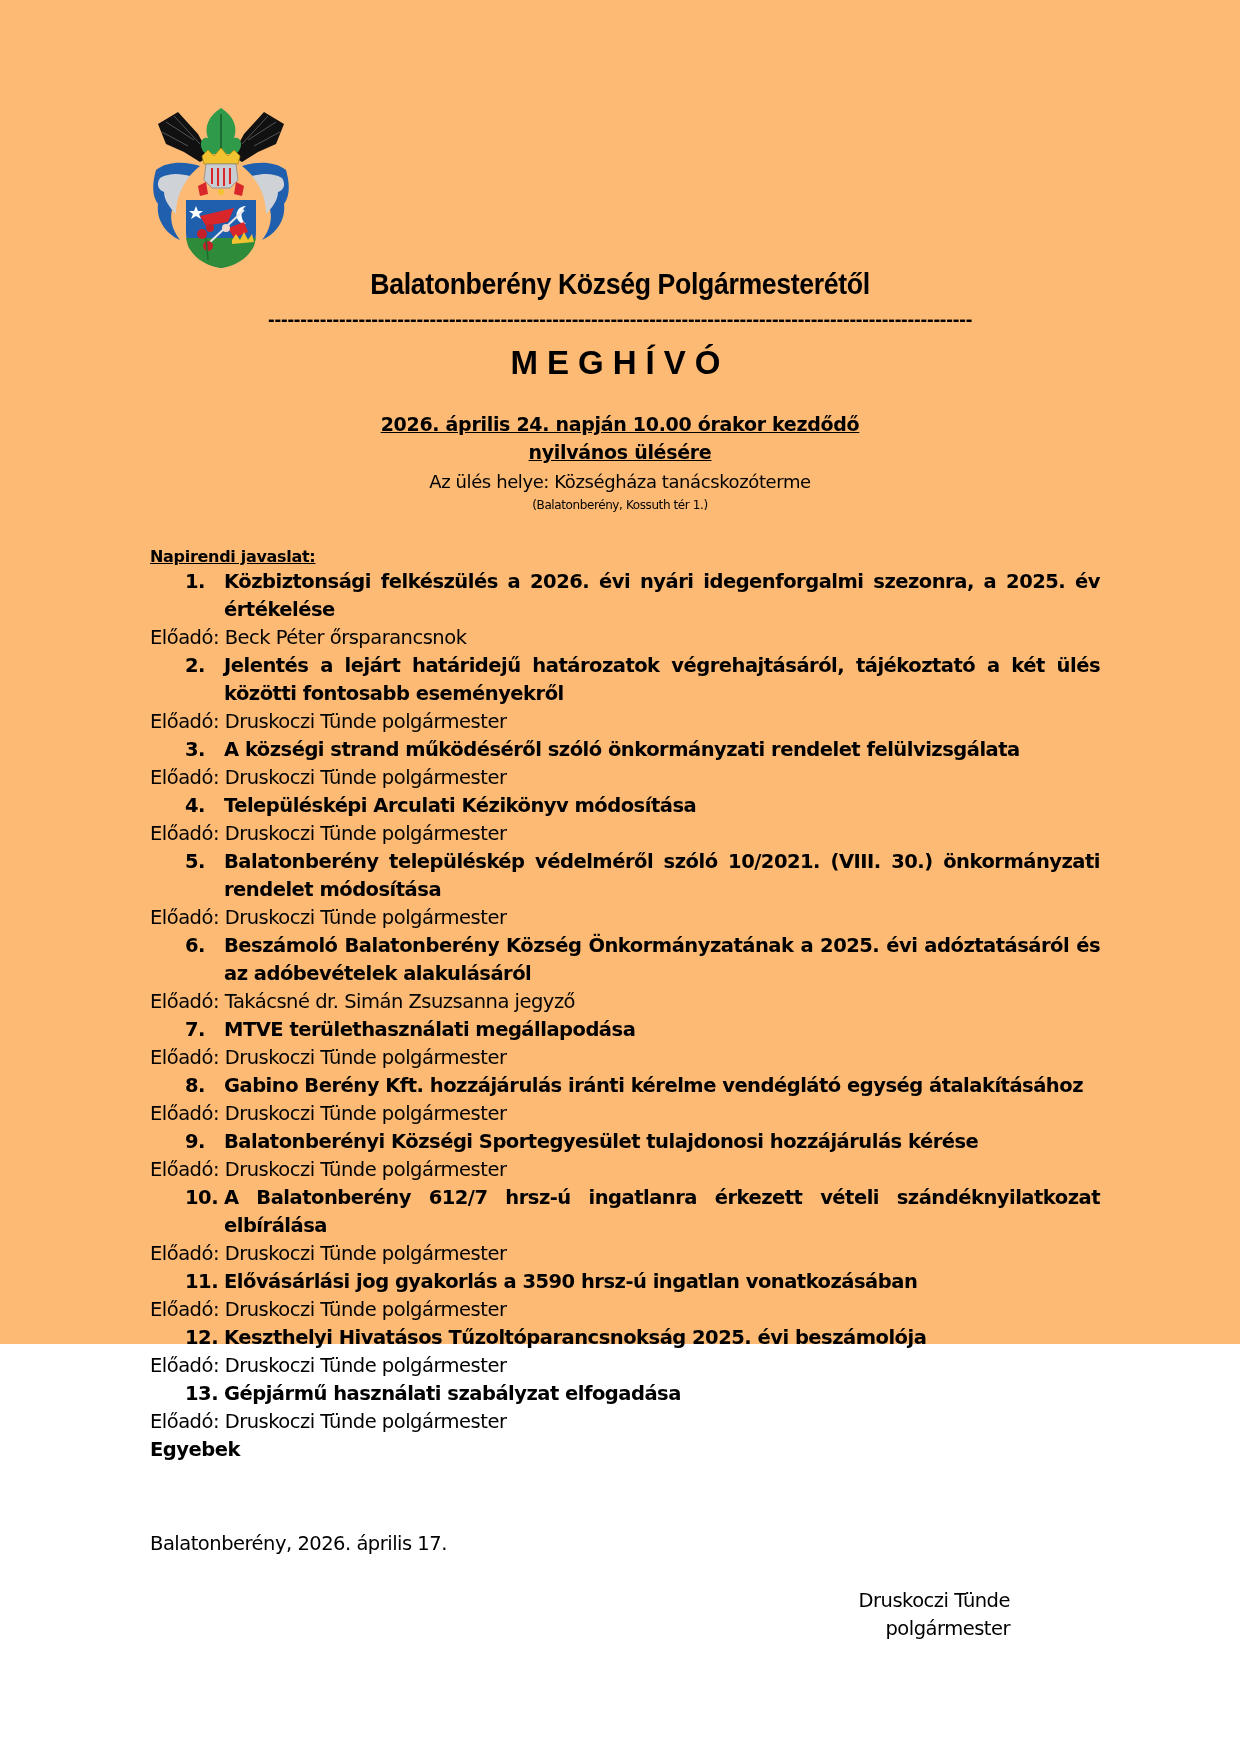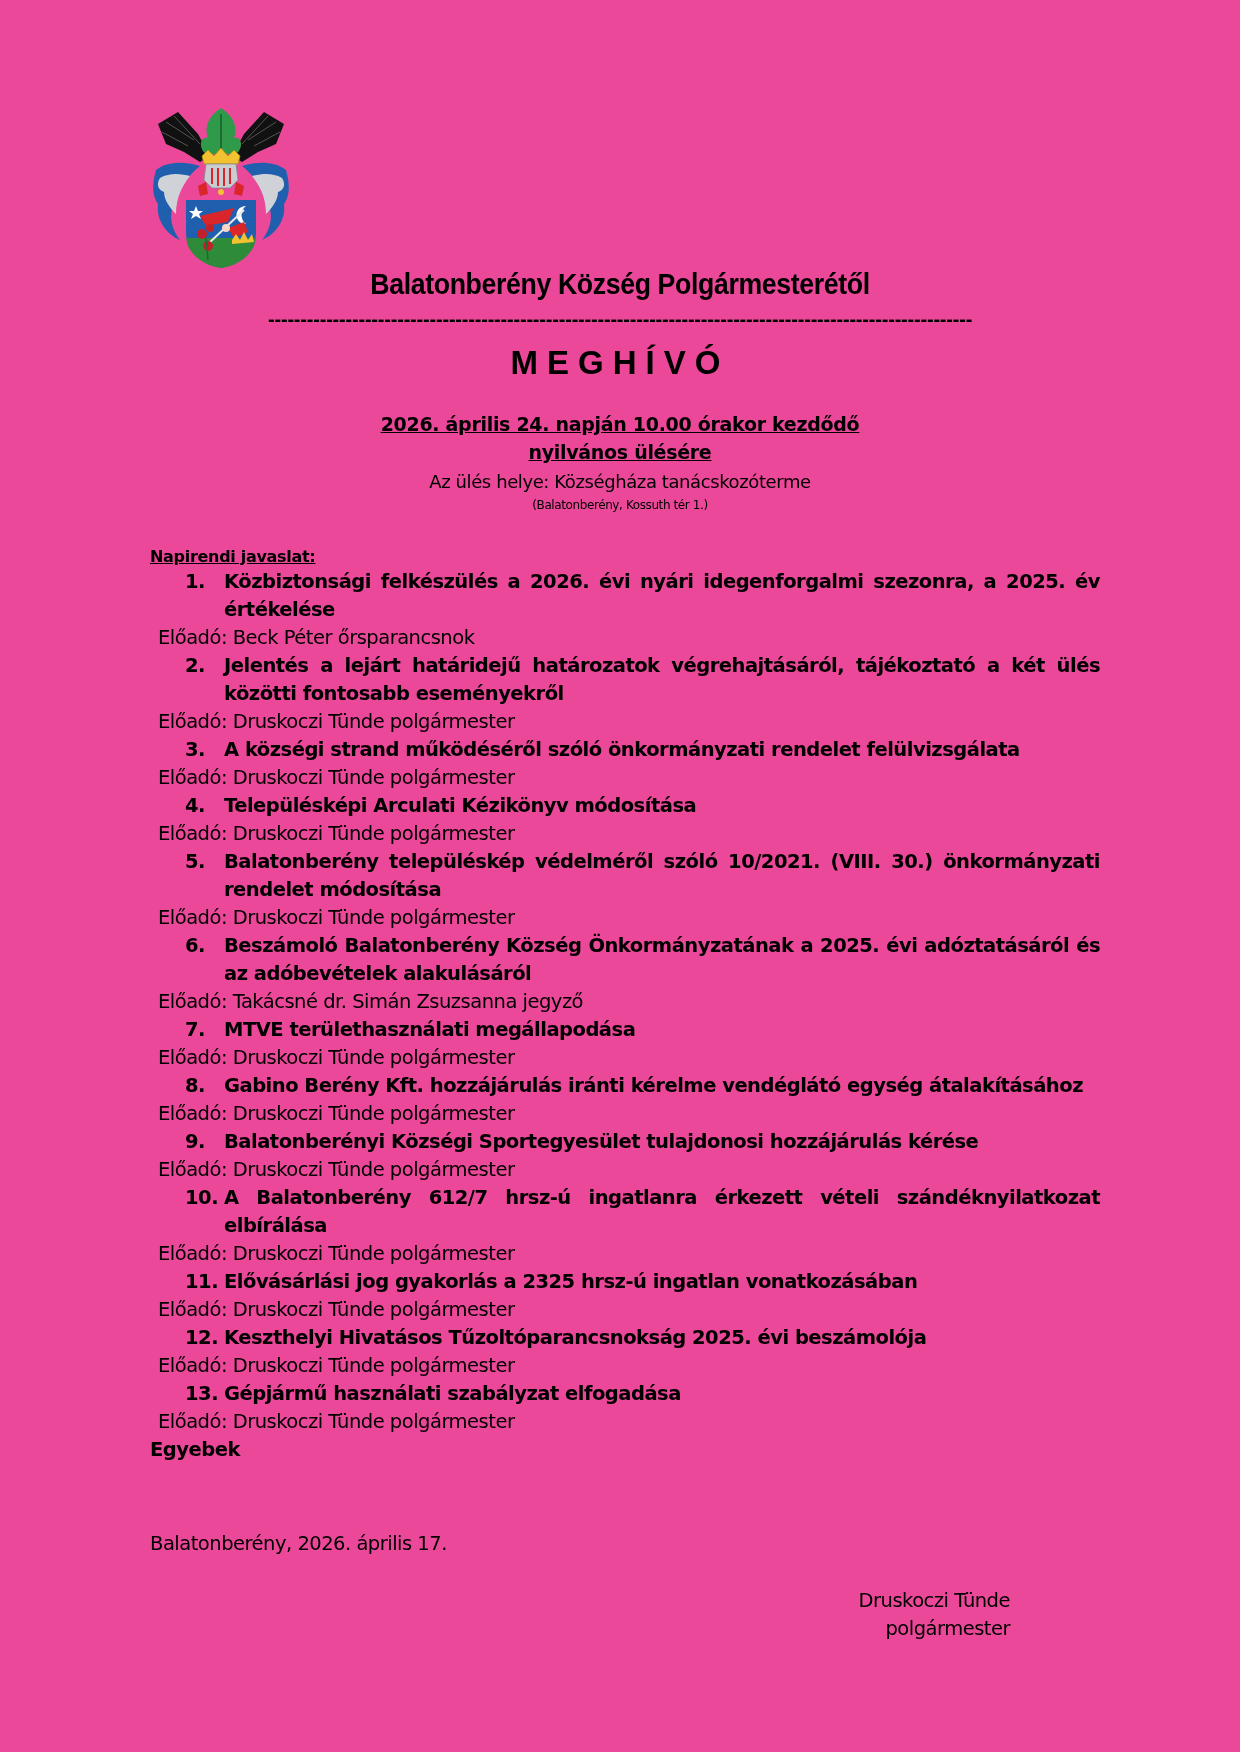--- a/index.html
+++ b/index.html
@@ -1,18 +1,18 @@
 <!DOCTYPE html>
 <html><head>
 <meta charset="utf-8">
 <style>
   html, body { margin: 0; padding: 0; background: #ffffff; }
   body { width: 1240px; height: 1753px; position: relative; overflow: hidden;
          font-family: "DejaVu Sans", sans-serif; color: #000; }
-  .page { position: absolute; left: 0; top: 0; width: 1240px; height: 1752px; background: #ec4899; }
+  .page { position: absolute; left: 0; top: 0; width: 1240px; height: 1344px; background: #fdba74; }
 
   .coat { position: absolute; left: 148px; top: 104px; width: 146px; height: 166px; }
 
   .heading-block { position: absolute; left: 0; width: 1240px; text-align: center; }
   .title { top: 268px; font-family: "Liberation Sans", sans-serif; font-weight: bold;
            font-size: 29px; letter-spacing: -0.4px; transform: scaleX(0.92); }
   .dashes { top: 308px; font-family: "Liberation Sans", sans-serif; font-weight: bold; font-size: 20px;
             letter-spacing: -0.2px; overflow: hidden; white-space: nowrap; }
   .dashes span { display: inline-block; width: 704px; overflow: hidden; white-space: nowrap; }
   .invite { top: 344px; font-family: "Liberation Sans", sans-serif; font-weight: bold; font-size: 33px;
@@ -25,21 +25,21 @@
             text-decoration: underline; letter-spacing: -0.3px; text-align: center; }
   .loc1 { top: 471px; font-size: 18px; letter-spacing: -0.4px; }
   .loc2 { top: 498px; font-size: 12px; letter-spacing: -0.4px; }
 
   .agenda { position: absolute; left: 150px; top: 546px; width: 950px; }
   .agenda-label { font-weight: bold; font-size: 16px; text-decoration: underline; line-height: 22px;
                   letter-spacing: -0.3px; }
   .item { position: relative; padding-left: 74px; font-weight: bold; font-size: 19.5px;
           line-height: 28px; letter-spacing: -0.5px; text-align: justify; }
   .item .num { position: absolute; left: 35px; top: 0; width: 40px; }
-  .presenter { font-size: 19.5px; line-height: 28px; letter-spacing: -0.5px; margin-left: 8px; }
+  .presenter { font-size: 19.5px; line-height: 28px; letter-spacing: -0.5px; }
   .other { font-weight: bold; font-size: 19.5px; line-height: 28px; letter-spacing: -0.5px; }
 
   .place-date { position: absolute; left: 150px; top: 1532px; font-size: 19.5px; letter-spacing: -0.5px; }
   .signature { position: absolute; left: 810px; top: 1587px; width: 200px; text-align: right;
                font-size: 19.5px; line-height: 28px; letter-spacing: -0.5px; }
 </style>
 </head>
 <body>
 
 <div class="page">
@@ -133,21 +133,21 @@
     </div>
     <div>
       <div class="item"><span class="num">9.</span><span>Balatonberényi Községi Sportegyesület tulajdonosi hozzájárulás kérése</span></div>
       <div class="presenter">Előadó: Druskoczi Tünde polgármester</div>
     </div>
     <div>
       <div class="item"><span class="num">10.</span><span>A Balatonberény 612/7 hrsz-ú ingatlanra érkezett vételi szándéknyilatkozat elbírálása</span></div>
       <div class="presenter">Előadó: Druskoczi Tünde polgármester</div>
     </div>
     <div>
-      <div class="item"><span class="num">11.</span><span>Elővásárlási jog gyakorlás a 2325 hrsz-ú ingatlan vonatkozásában</span></div>
+      <div class="item"><span class="num">11.</span><span>Elővásárlási jog gyakorlás a 3590 hrsz-ú ingatlan vonatkozásában</span></div>
       <div class="presenter">Előadó: Druskoczi Tünde polgármester</div>
     </div>
     <div>
       <div class="item"><span class="num">12.</span><span>Keszthelyi Hivatásos Tűzoltóparancsnokság 2025. évi beszámolója</span></div>
       <div class="presenter">Előadó: Druskoczi Tünde polgármester</div>
     </div>
     <div>
       <div class="item"><span class="num">13.</span><span>Gépjármű használati szabályzat elfogadása</span></div>
       <div class="presenter">Előadó: Druskoczi Tünde polgármester</div>
     </div>

